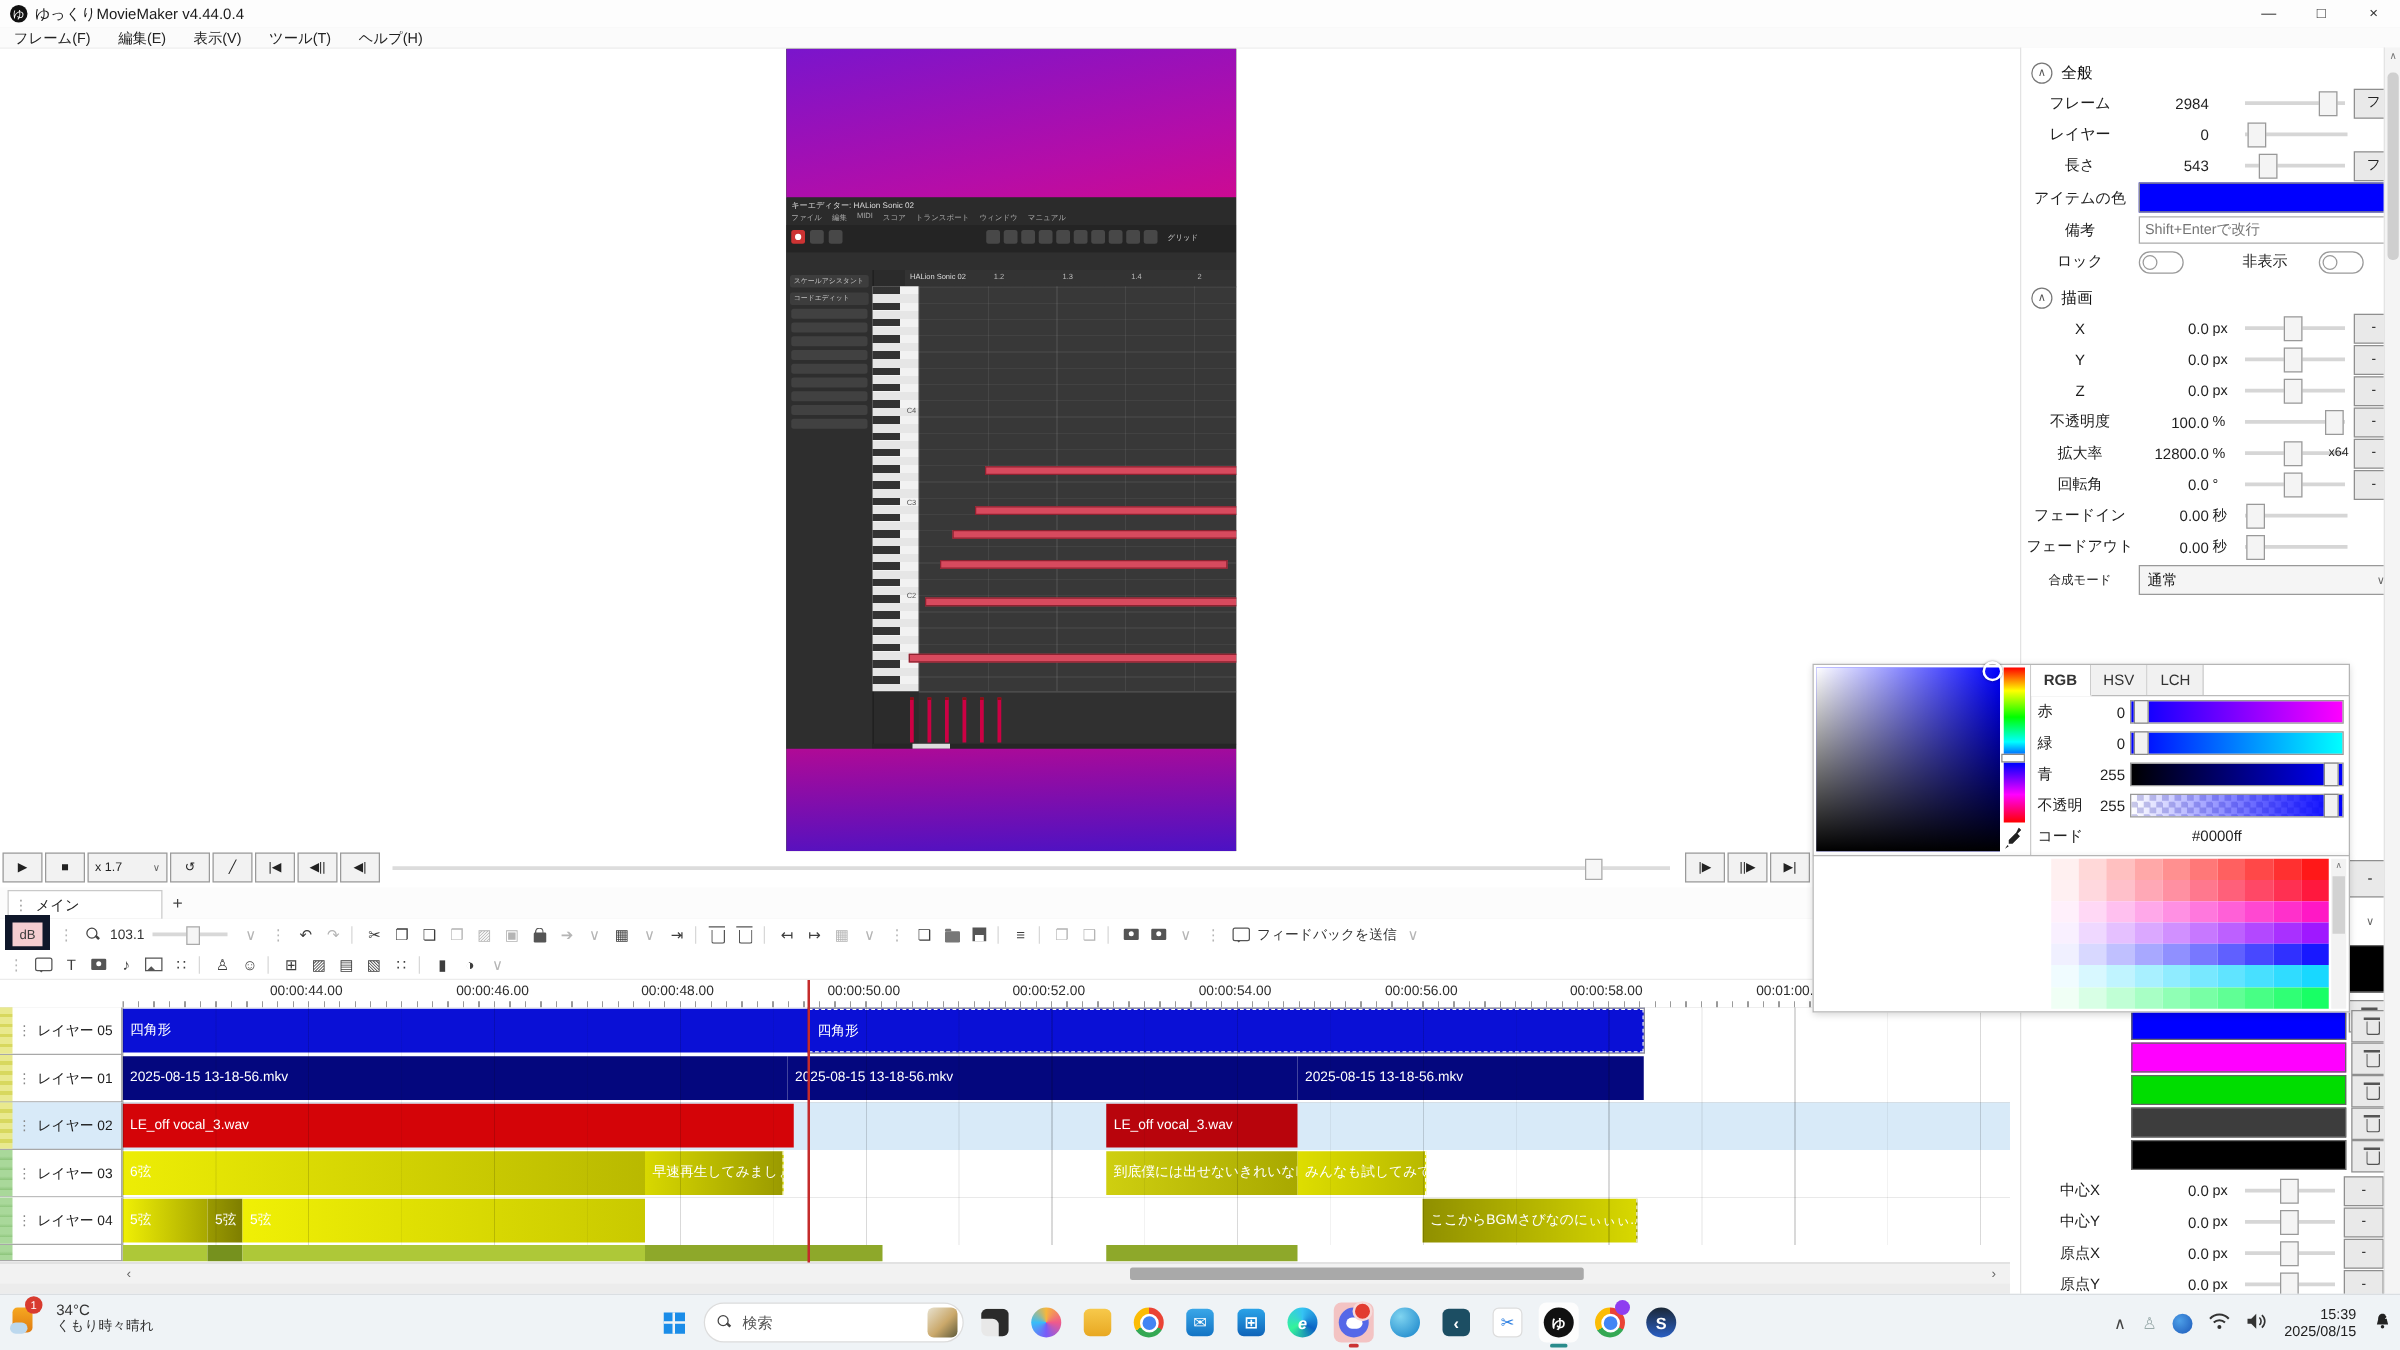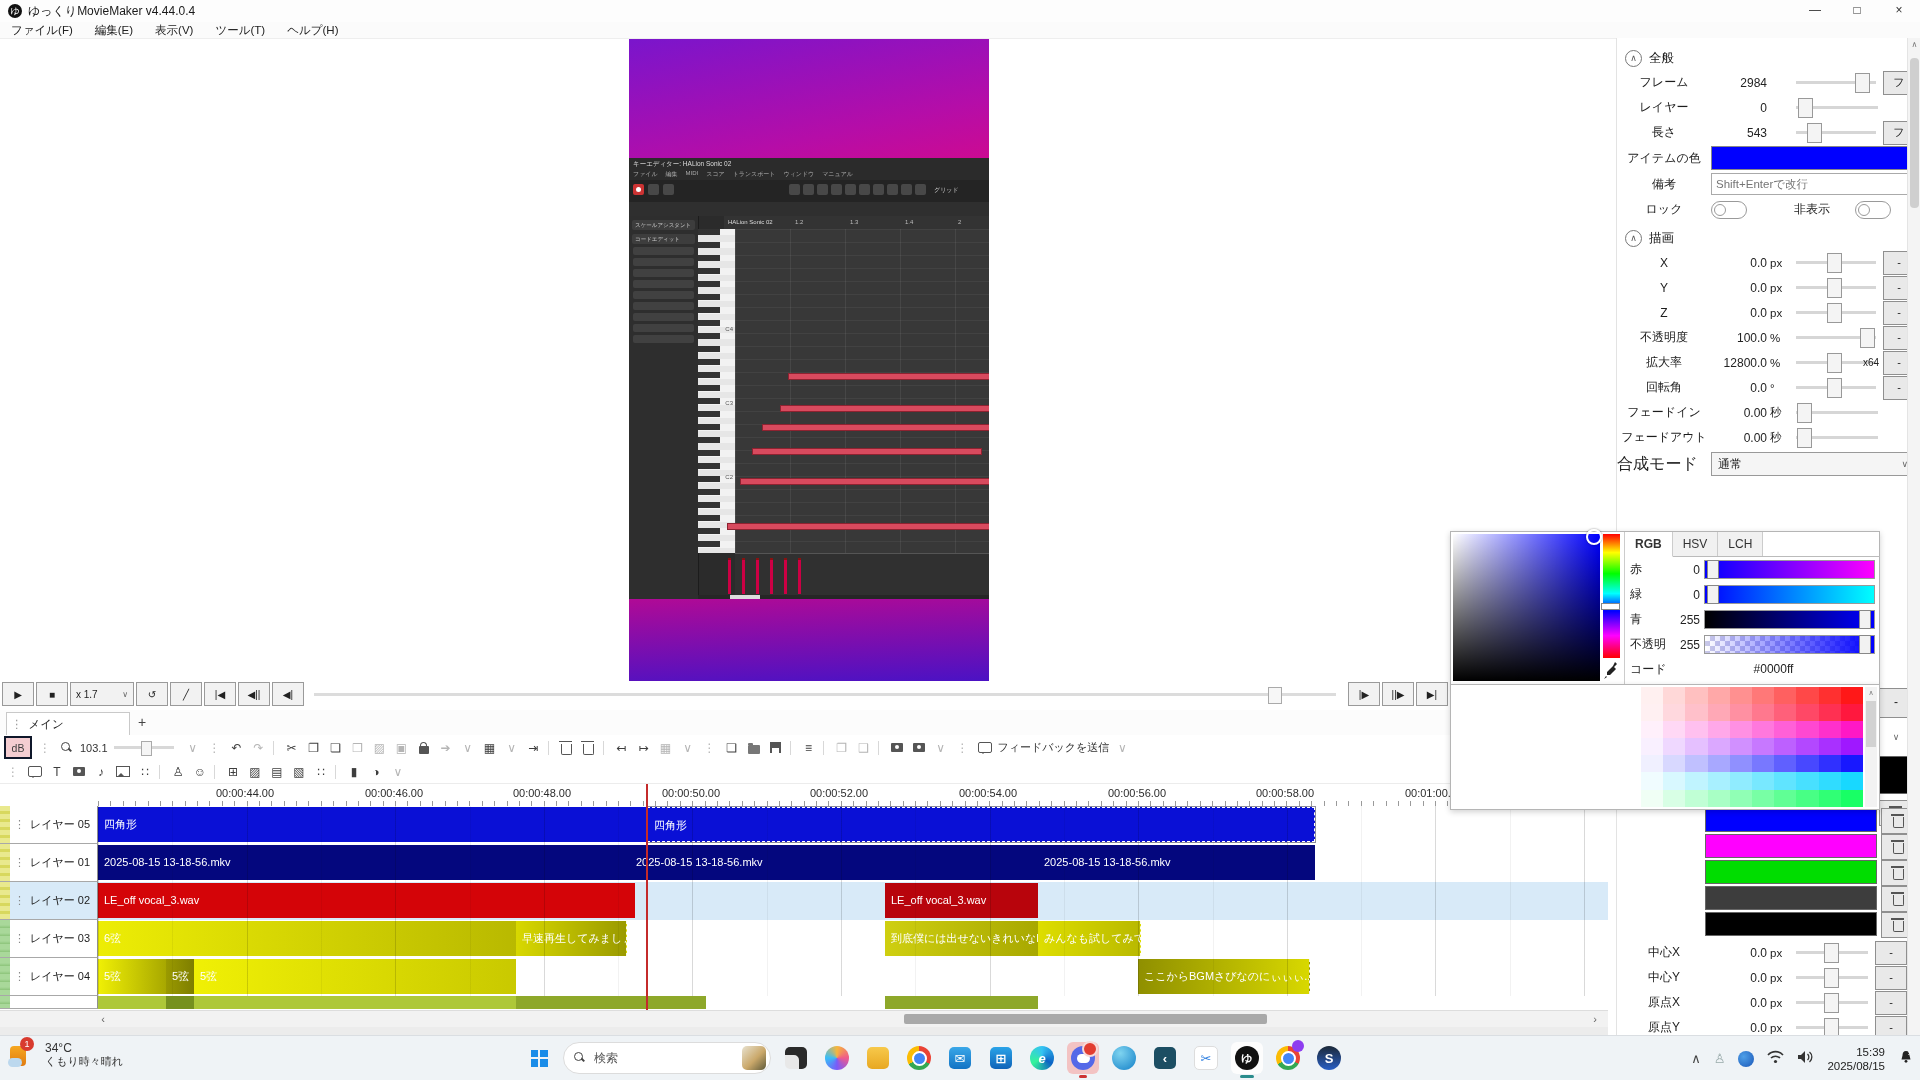--- a/index.html
+++ b/index.html
@@ -52,21 +52,21 @@
   .tabrow{position:absolute;left:0;top:710px;width:1608px;height:25px;background:#fcfcfc;border-bottom:1px solid #e8e8e8;}
   .tab{position:absolute;left:6px;top:2px;width:122px;height:22px;background:#fff;border:1px solid #c9c9c9;display:flex;align-items:center;font-size:11.5px;}
   .tab .hdl{color:#999;margin:0 6px 0 4px;}
   .newtab{position:absolute;left:138px;top:4px;font-size:14px;color:#444;}
   .toolbar{position:absolute;left:0;width:1608px;background:#fff;display:flex;align-items:center;}
   .t1{top:735px;height:25px;border-bottom:1px solid #f0f0f0;}
   .t2{top:760px;height:23px;border-bottom:1px solid #ececec;}
   .ti{height:18px;min-width:18px;display:flex;align-items:center;justify-content:center;font-size:12px;color:#3d3d3d;margin-left:4px;}
   .ti.dim{color:#b5b5b5;}
   .ti.txt{font-size:11px;color:#333;}
-  .ti.db{background:#f4cdd1;border:2px solid #0f172a;font-size:10.5px;padding:0 3px;height:19px;}
+  .ti.db{background:#f4cdd1;border:6px solid #0f172a;font-size:10.5px;padding:0 3px;height:19px;}
   .tsep{width:1px;height:14px;background:#d8d8d8;margin:0 5px;}
   .mini-slider{width:60px;height:3px;background:#d8d8d8;position:relative;margin:0 6px;}
   .mini-slider .th{position:absolute;left:45%;top:-5px;width:9px;height:13px;background:#f5f5f5;border:1px solid #aaa;}
   
   .i-mag{width:12px;height:12px;position:relative;}
   .i-mag::before{content:"";position:absolute;left:0;top:0;width:7px;height:7px;border:1.5px solid #444;border-radius:50%;}
   .i-mag::after{content:"";position:absolute;left:7px;top:7px;width:4px;height:1.5px;background:#444;transform:rotate(45deg);}
   .i-lock{width:10px;height:8px;background:#555;position:relative;margin-top:4px;border-radius:1px;}
   .i-lock::before{content:"";position:absolute;left:1.5px;top:-4px;width:5px;height:5px;border:1.5px solid #555;border-bottom:none;border-radius:4px 4px 0 0;}
   .i-trash{width:9px;height:10px;border:1.2px solid #555;border-top:none;border-radius:0 0 2px 2px;position:relative;margin-top:3px;}
@@ -124,21 +124,21 @@
   .swatch-row{display:flex;align-items:center;height:26px;}
   .swatch-row .lbl{width:94px;text-align:center;font-size:12px;flex:none;}
   .color-swatch{flex:1;height:22px;margin-right:6px;border:1px solid #888;}
   .note-row input{flex:1;height:20px;margin-right:6px;border:1px solid #aaa;font-size:11.5px;padding:0 4px;font-family:inherit;}
   .tgl-row{display:flex;align-items:center;height:25px;}
   .tgl-row .lbl{width:94px;text-align:center;font-size:12px;flex:none;}
   .tgl-row .lbl2{width:86px;text-align:center;font-size:12px;flex:none;}
   .toggle{width:34px;height:16px;border:1px solid #9a9a9a;border-radius:9px;position:relative;background:#fff;flex:none;}
   .toggle::after{content:"";position:absolute;left:2px;top:2px;width:10px;height:10px;border:1px solid #9a9a9a;border-radius:50%;background:#fff;}
   .blend-row{display:flex;align-items:center;height:28px;}
-  .blend-row .lbl{width:94px;font-size:16px;flex:none;}
+  .blend-row .lbl{width:94px;text-align:center;font-size:10px;flex:none;}
   .blend-sel{flex:1;height:22px;border:1px solid #999;background:#f5f5f5;display:flex;align-items:center;justify-content:space-between;padding:0 6px;margin-right:6px;font-size:12px;}
   .hist-sw{position:absolute;left:88px;width:172px;height:24px;border:1px solid #666;box-sizing:border-box;}
   .hist-del{position:absolute;left:264px;width:32px;height:24px;background:#e9e9e9;border:1px solid #8f8f8f;display:flex;align-items:center;justify-content:center;}
   .vscroll{position:absolute;right:0;top:0;width:13px;height:997px;background:#f4f4f4;border-left:1px solid #e4e4e4;}
   .vscroll .arr{width:13px;height:14px;text-align:center;font-size:8px;color:#777;line-height:14px;}
   .vscroll .vthumb{position:absolute;left:2px;top:20px;width:9px;height:150px;background:#cfcfcf;border-radius:4px;}
   
   .popup{position:absolute;background:#fff;border:1px solid #b5b5b5;z-index:50;box-shadow:0 2px 6px rgba(0,0,0,.18);}
   .picker{left:1450px;top:531px;width:428px;height:152px;}
   .satsq{position:absolute;left:2px;top:2px;width:147px;height:147px;
@@ -203,21 +203,21 @@
   <span class="app-ico">ゆ</span>
   <span class="title-text">ゆっくりMovieMaker v4.44.0.4</span>
   <div class="wbtns" id="wbtns">
       <span class="wbtn">—</span>
       <span class="wbtn">□</span>
       <span class="wbtn">×</span>
     </div>
 </div>
 
 <div class="menubar" id="menubar">
-    <span class="menu-item">ファイル(F)</span>
+    <span class="menu-item">フレーム(F)</span>
     <span class="menu-item">編集(E)</span>
     <span class="menu-item">表示(V)</span>
     <span class="menu-item">ツール(T)</span>
     <span class="menu-item">ヘルプ(H)</span>
   </div>
 
 <div class="video">
   <div class="vgrad-top"></div>
   <div class="daw" id="daw">
     <div class="daw-title">キーエディター: HALion Sonic 02</div>

